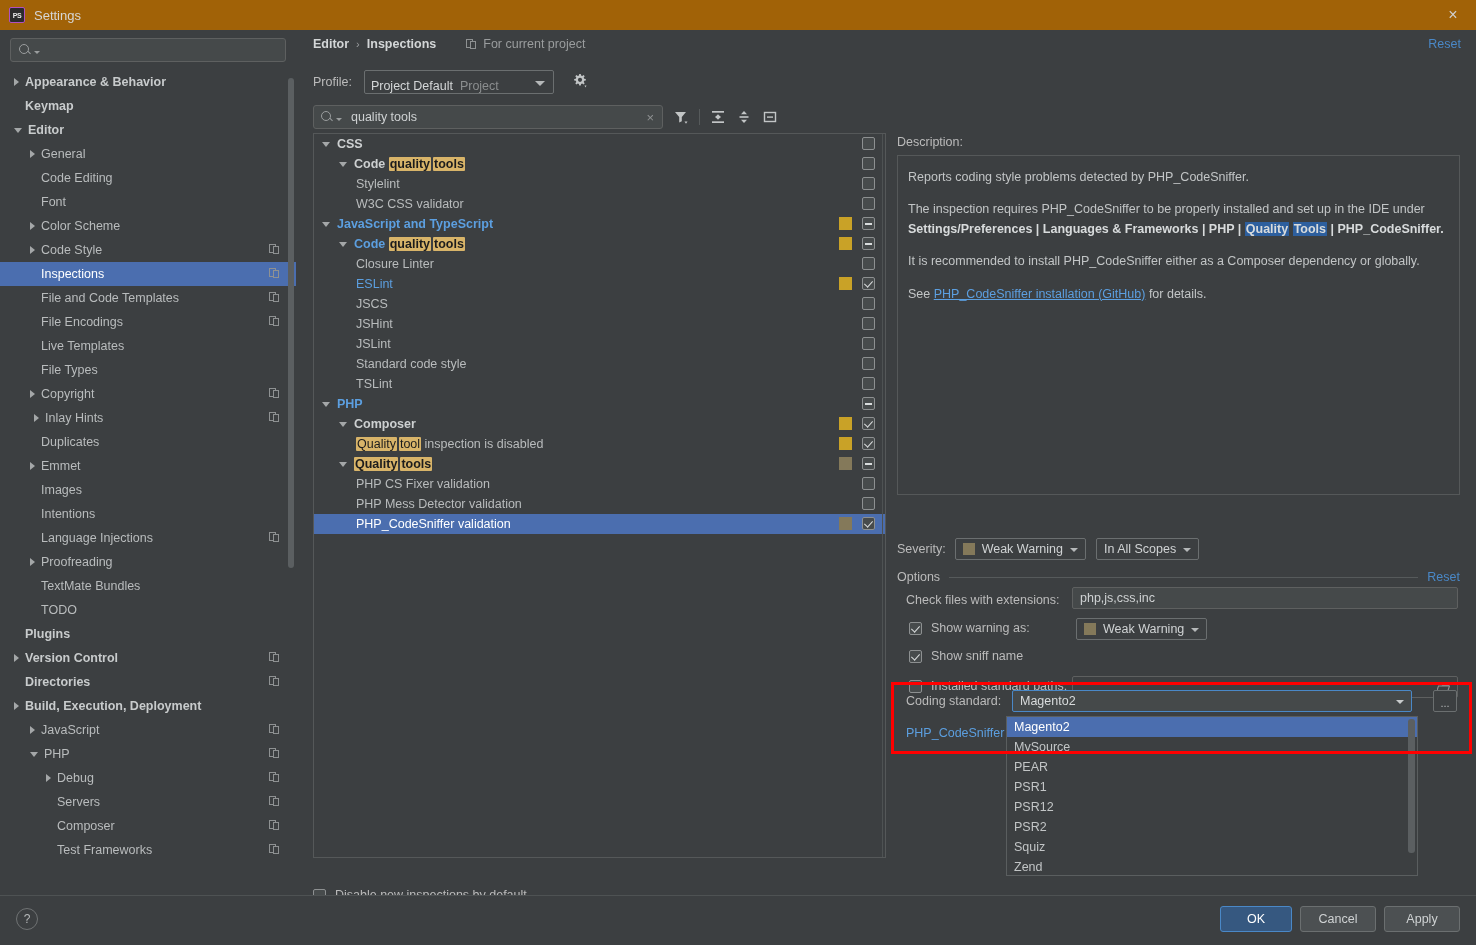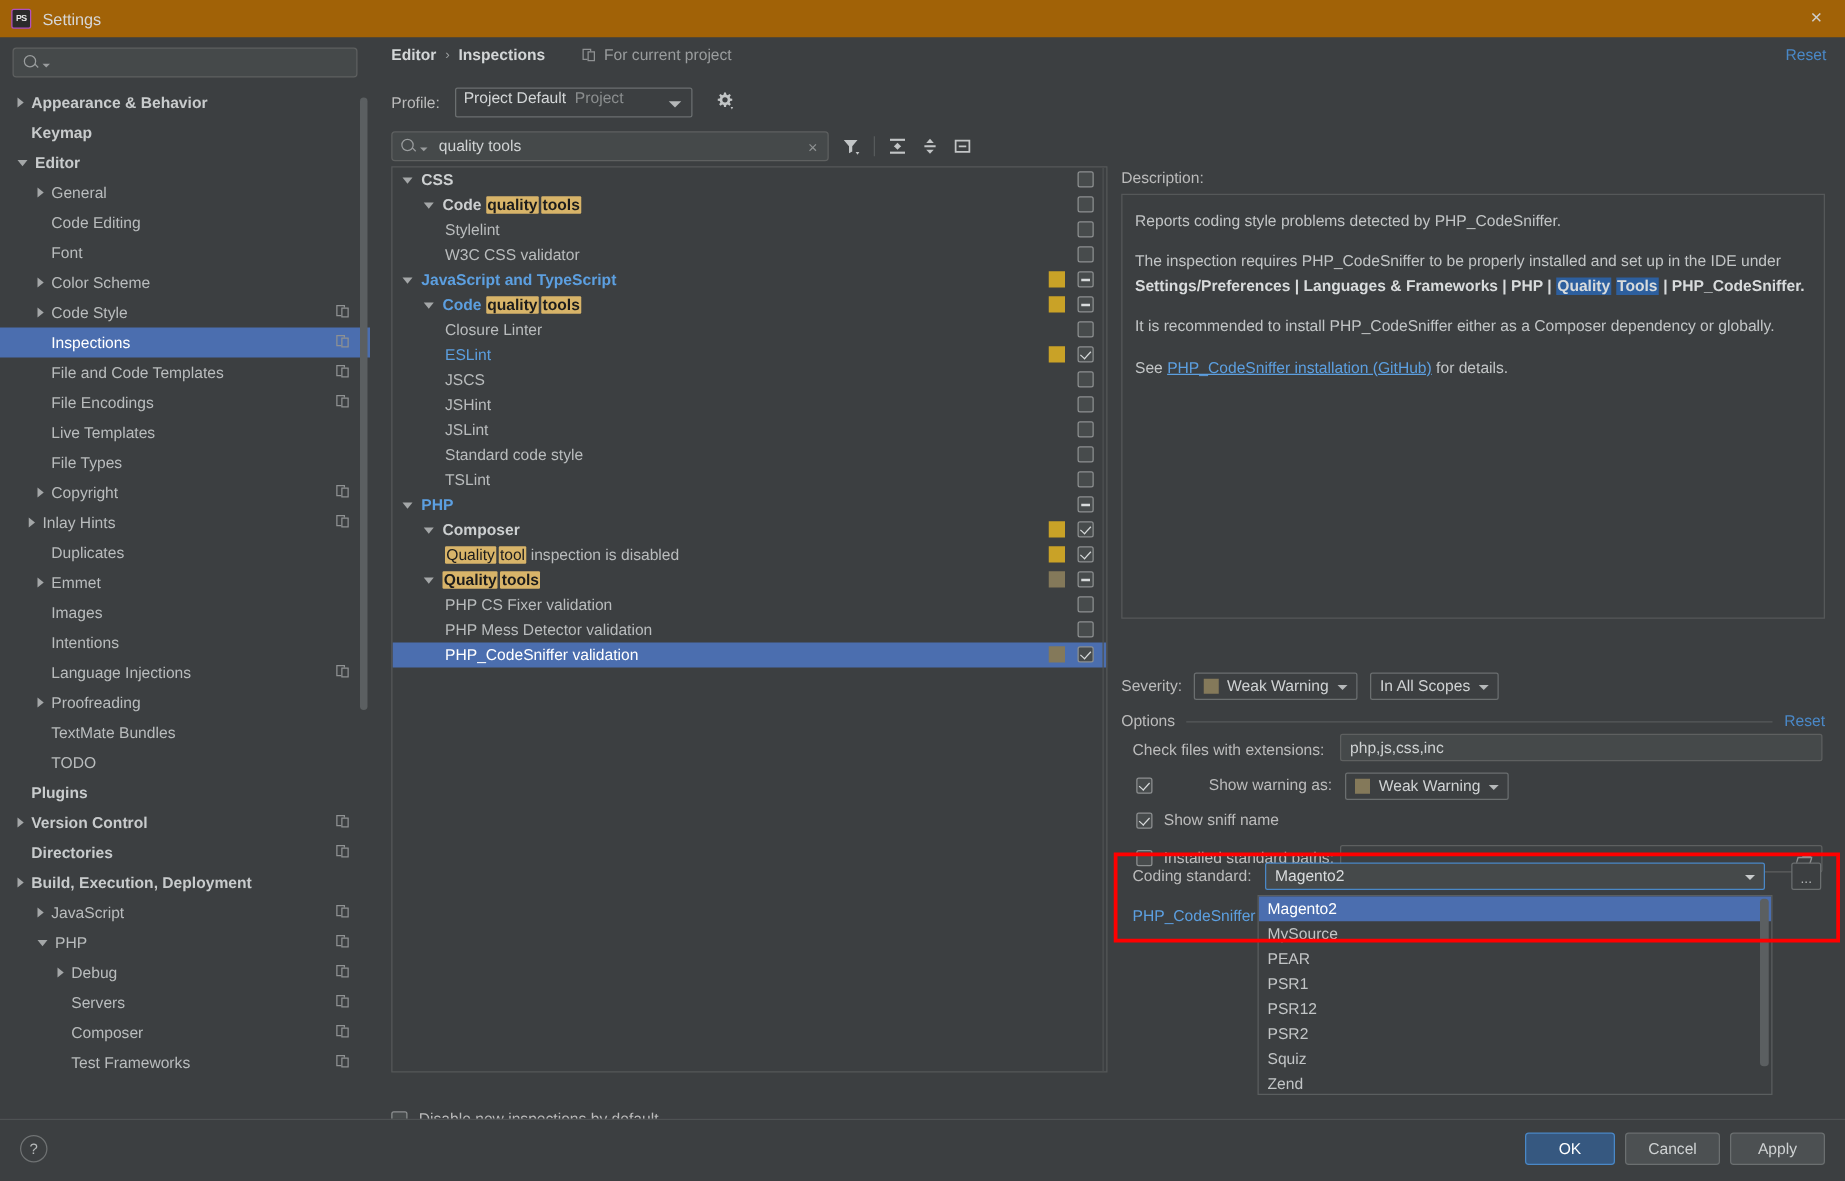--- a/index.html
+++ b/index.html
@@ -114,21 +114,21 @@
   .reset-top {
     position: absolute; right: 15px; top: 7px; color: #4a88c7; font-size: 12.5px;
   }
 
   .profile-row {
     position: absolute; left: 17px; top: 40px; display: flex; align-items: center;
   }
   .profile-label { color: #bbbbbb; margin-right: 12px; font-size: 12.5px; }
   .profile-combo {
     width: 190px; height: 24px; background: #3c3f41; border: 1px solid #6b6f70;
-    border-radius: 2px; display: flex; align-items: flex-start; padding: 0 6px;
+    border-radius: 2px; display: flex; align-items: flex-end; padding: 0 6px;
     position: relative;
   }
   .profile-combo .pc-main { color: #d4d7d8; }
   .profile-combo .pc-sub { color: #8b8e8f; margin-left: 7px; }
   .combo-arrow {
     position: absolute; right: 8px; top: 10px;
     width: 0; height: 0; border-left: 5px solid transparent; border-right: 5px solid transparent;
     border-top: 5px solid #b5b8b9;
   }
   .gear-btn { margin-left: 16px; width: 20px; height: 20px; position: relative; }
@@ -225,21 +225,21 @@
   .options-head .oh-t { color: #bbbbbb; padding-right: 9px; }
   .options-head .oh-line { flex: 1; height: 1px; background: #565a5b; }
   .options-head .oh-reset { color: #4a88c7; padding-left: 9px; }
 
   .opt-ext-lbl { position: absolute; left: 10px; top: 460px; color: #bbbbbb; }
   .opt-ext-field {
     position: absolute; left: 176px; top: 454px; width: 386px; height: 22px;
     background: #45494a; border: 1px solid #5e6060; border-radius: 2px;
     display: flex; align-items: center; padding: 0 7px; color: #cfd2d3;
   }
-  .opt-r2 { position: absolute; left: 13px; top: 488px; display: flex; align-items: center; gap: 36px; }
+  .opt-r2 { position: absolute; left: 13px; top: 488px; display: flex; align-items: center; }
   .opt-r2b { position: absolute; left: 180px; top: 485px; }
   .opt-r3 { position: absolute; left: 13px; top: 516px; display: flex; align-items: center; }
   .opt-r4 { position: absolute; left: 13px; top: 546px; display: flex; align-items: center; }
   .opt-r4-field {
     position: absolute; left: 176px; top: 543px; width: 386px; height: 22px;
     background: #3c3f41; border: 1px solid #5e6060; border-radius: 2px; position: absolute;
   }
   .folder-ic { position: absolute; right: 7px; top: 5px; width: 13px; height: 11px; }
 
   
@@ -388,21 +388,21 @@
             <span>File Types</span>
           </div>
           <div class="sb-item" style="padding-left: 30px;">
             <span class="arrow right"></span>
             <span>Copyright</span>
             <span class="copy-icon">
               <i></i>
               <i></i>
             </span>
           </div>
-          <div class="sb-item" style="padding-left: 23px; align-items: center;">
+          <div class="sb-item" style="padding-left: 34px; align-items: center;">
             <span class="arrow right"></span>
             <span>Inlay Hints</span>
             <span class="copy-icon">
               <i></i>
               <i></i>
             </span>
           </div>
           <div class="sb-item" style="padding-left: 30px;">
             <span class="arrow none"></span>
             <span>Duplicates</span>

